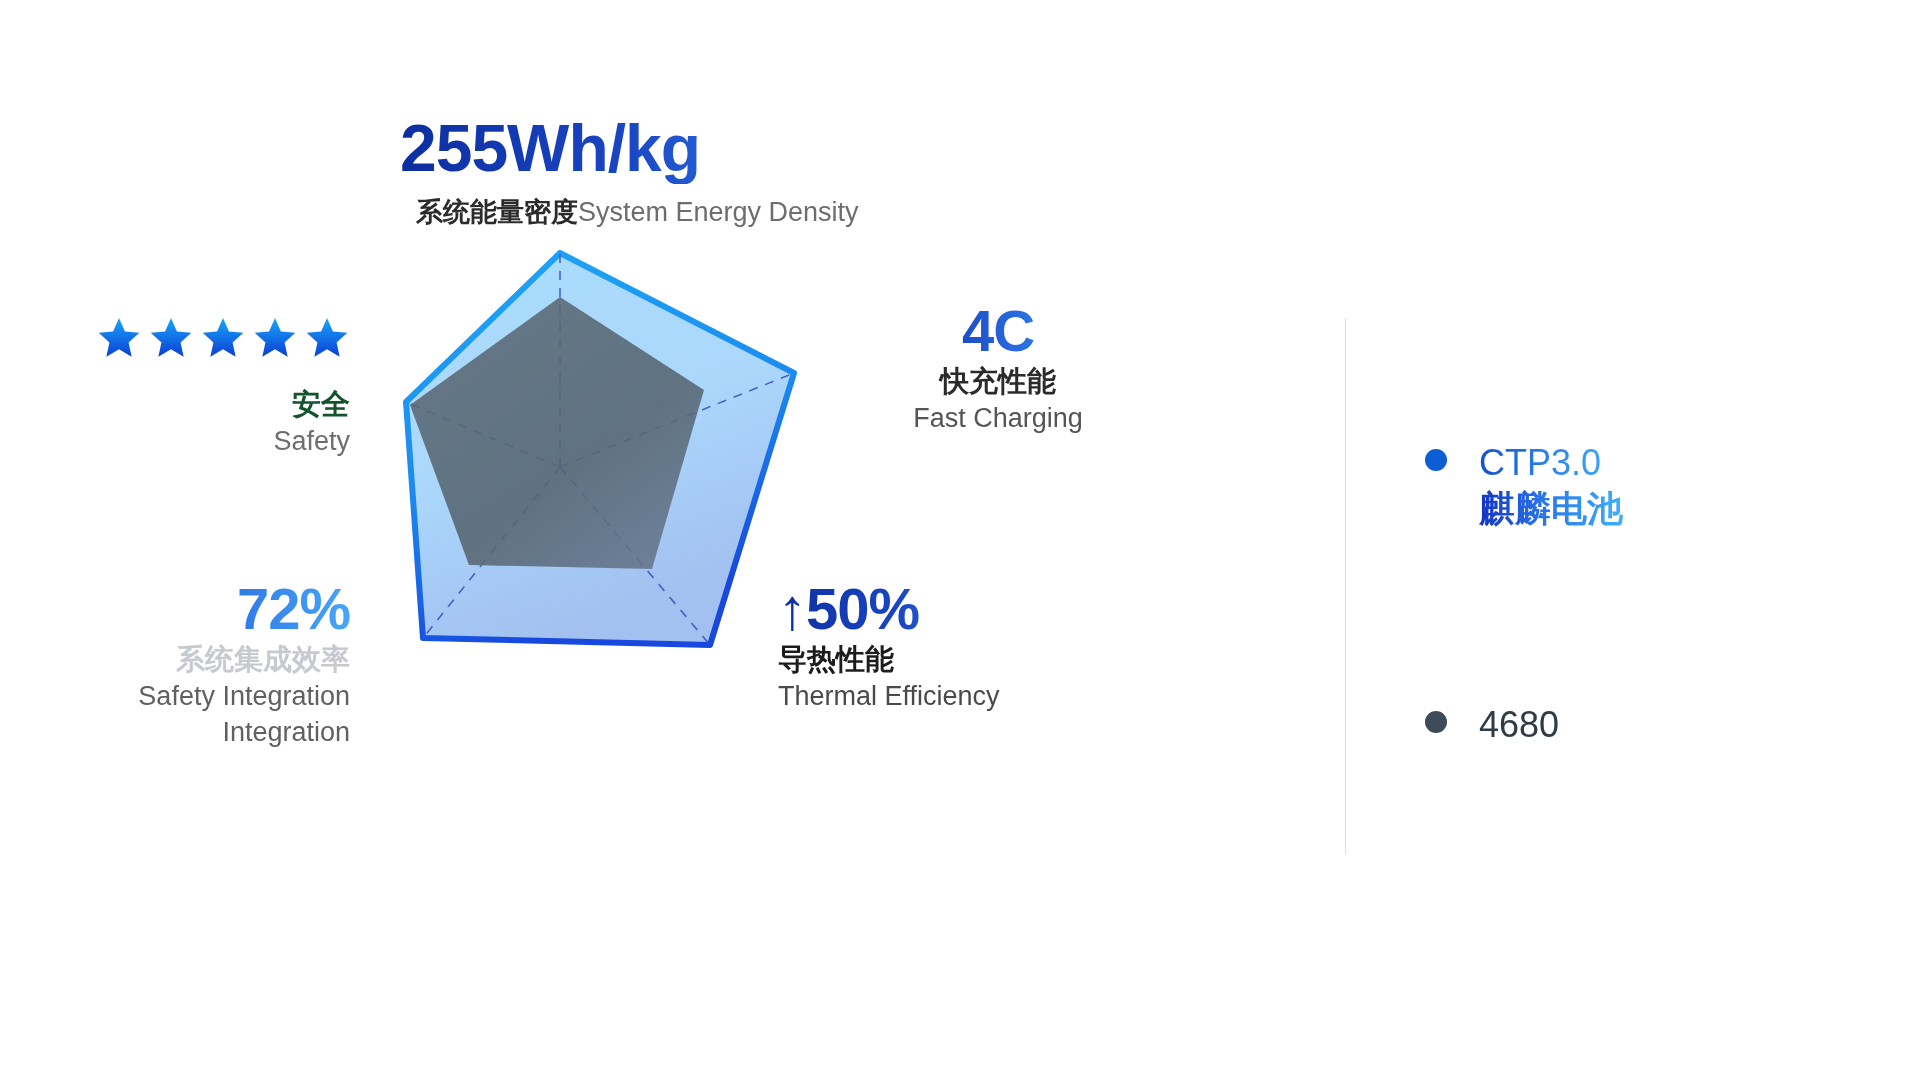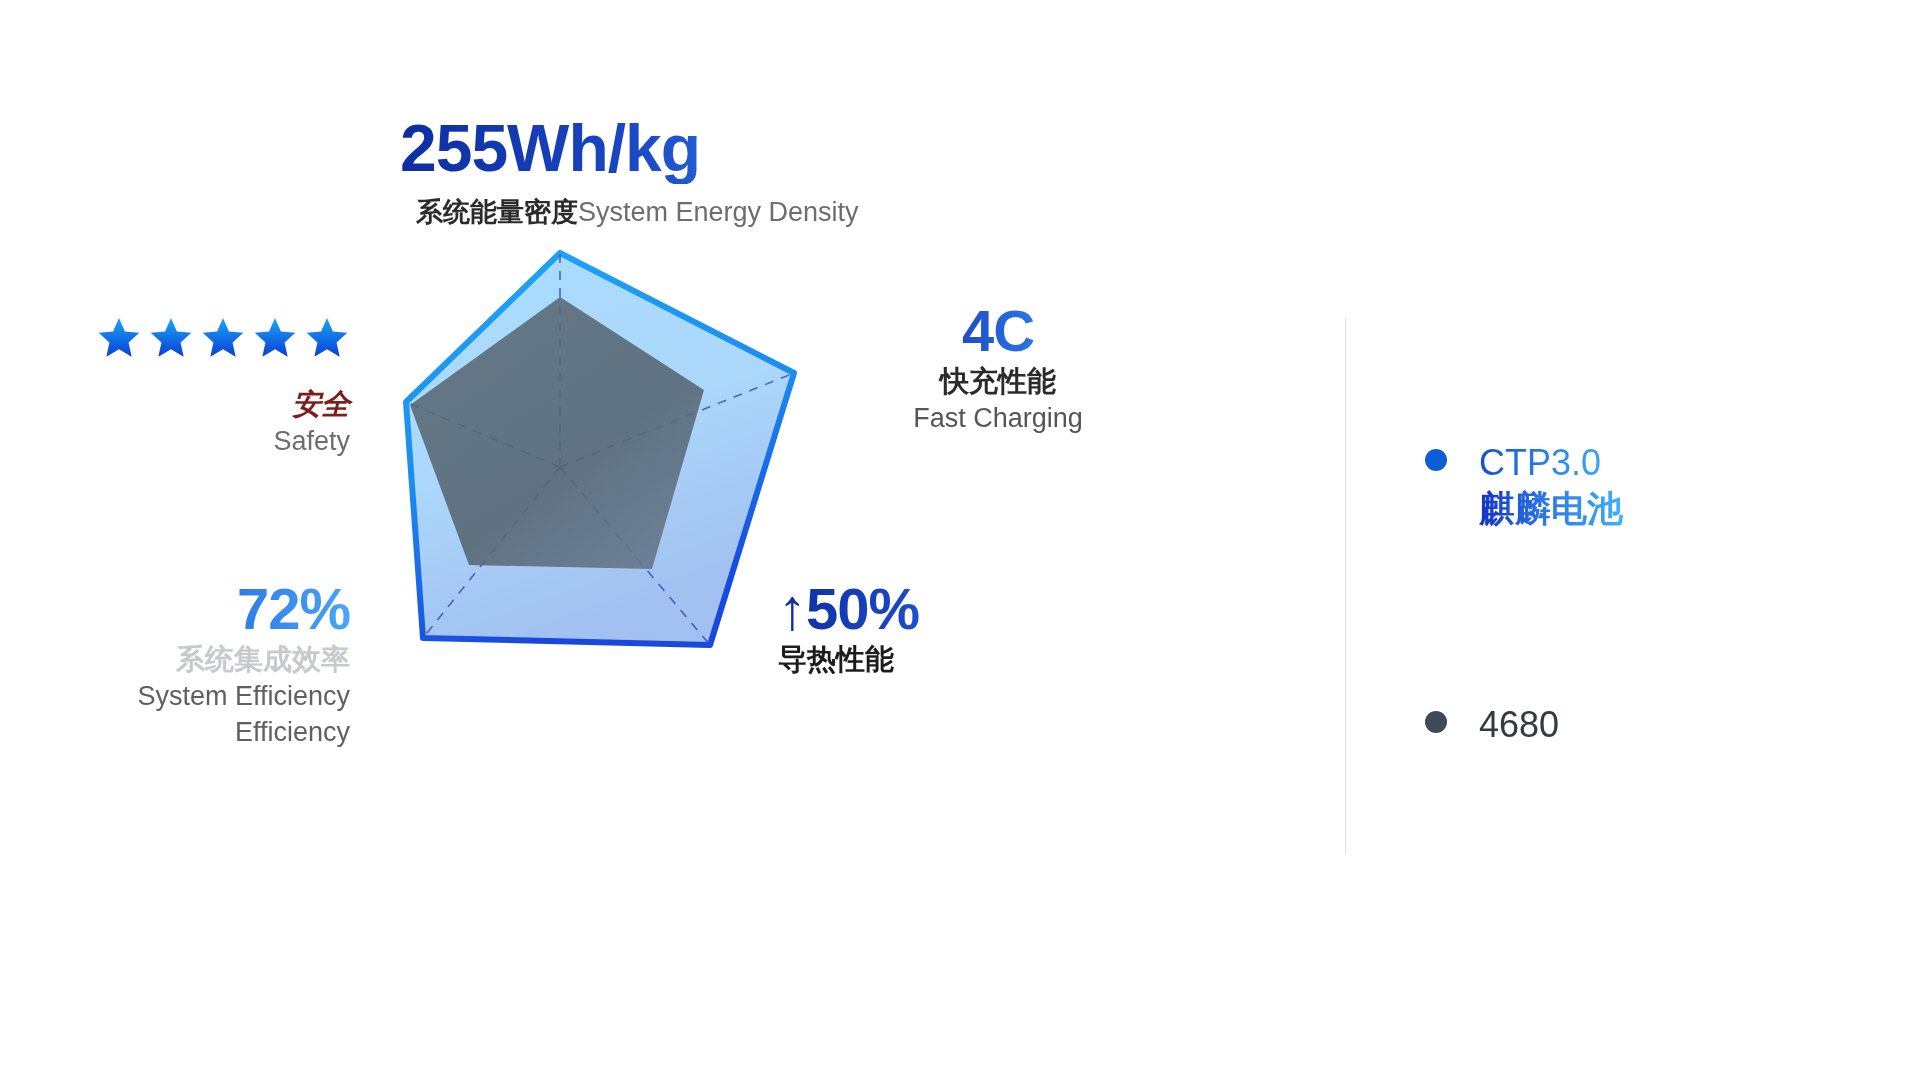--- a/index.html
+++ b/index.html
@@ -44,21 +44,21 @@
   #stars { font-size: 0; line-height: 0; margin-bottom: 24px; }
   #stars svg { margin-left: 6px; }
 
   #blk-fast   { left: 838px; top: 300px; width: 320px; text-align: center; }
   #blk-thermal{ left: 778px; top: 578px; width: 340px; text-align: left; }
   #blk-integ  { left: 30px; top: 578px; width: 320px; text-align: right; }
   #blk-integ .cn { color:#c6c9ce; }
   #blk-integ .en { color:#606060; }
   #blk-thermal .cn { color:#1c1c1c; }
   #blk-thermal .en { color:#4a4a4a; }
-  #blk-safety .cn { color:#7f1d1d;font-style:italic; }
+  #blk-safety .cn { color:#14532d; }
   #blk-safety .en { color:#6d6d6d; }
   #blk-fast .cn { color:#2b2b2b; }
   #blk-fast .en { color:#555; }
 
   
   #divider { position:absolute; left:1345px; top:318px; width:1px; height:536px; background:#dcdfe3; }
 
   
   #legend { position: absolute; left: 1425px; top: 440px; width: 420px; }
   .legend-row { display: flex; align-items: flex-start; margin-bottom: 170px; }
@@ -151,27 +151,28 @@
 
   <div class="axis-block" id="blk-fast">
     <div class="num grad-num">4C</div>
     <div class="cn">快充性能</div>
     <div class="en">Fast Charging</div>
   </div>
 
   <div class="axis-block" id="blk-thermal">
     <div class="num grad-num">↑50%</div>
     <div class="cn">导热性能</div>
+    <div class="en">Thermal Efficiency</div>
   </div>
 
   <div class="axis-block" id="blk-integ">
     <div class="num grad-num">72%</div>
     <div class="cn">系统集成效率</div>
-    <div class="en">System Efficiency</div>
-    <div class="en">Efficiency</div>
+    <div class="en">Safety Integration</div>
+    <div class="en">Integration</div>
   </div>
 
   <div id="divider"></div>
 
   <div id="legend">
     <div class="legend-row">
       <span class="legend-dot" style="background:#0c5fd2"></span>
       <span class="legend-text">
         <span class="l1 lg-blue-1" style="display:block">CTP3.0</span>
         <span class="l2 lg-blue-2" style="display:block">麒麟电池</span>

